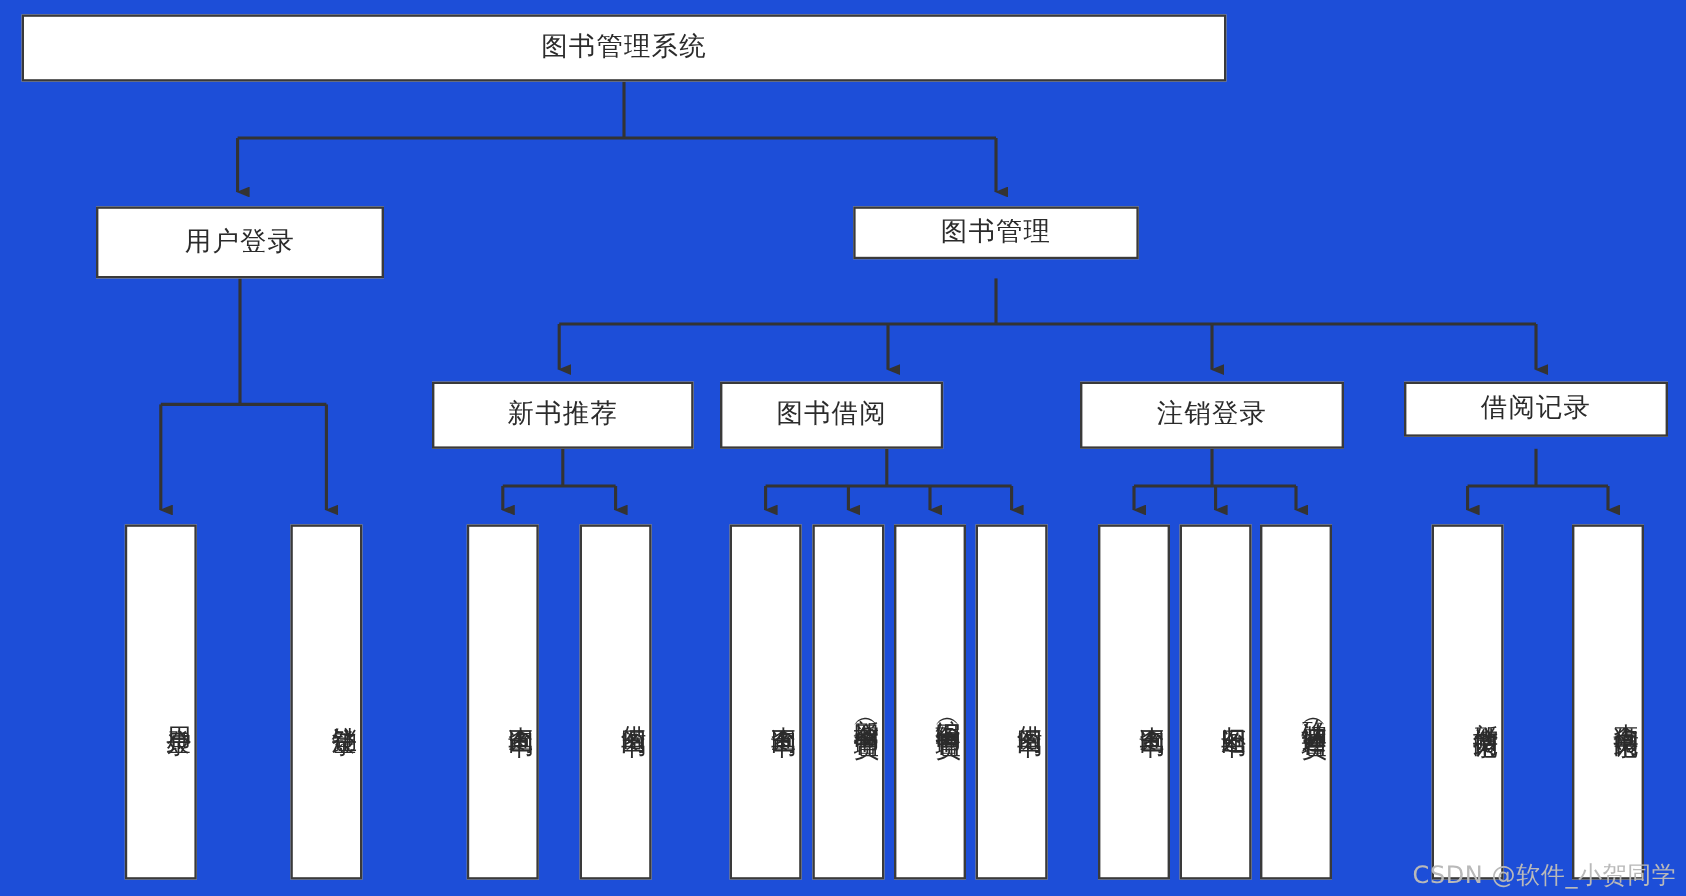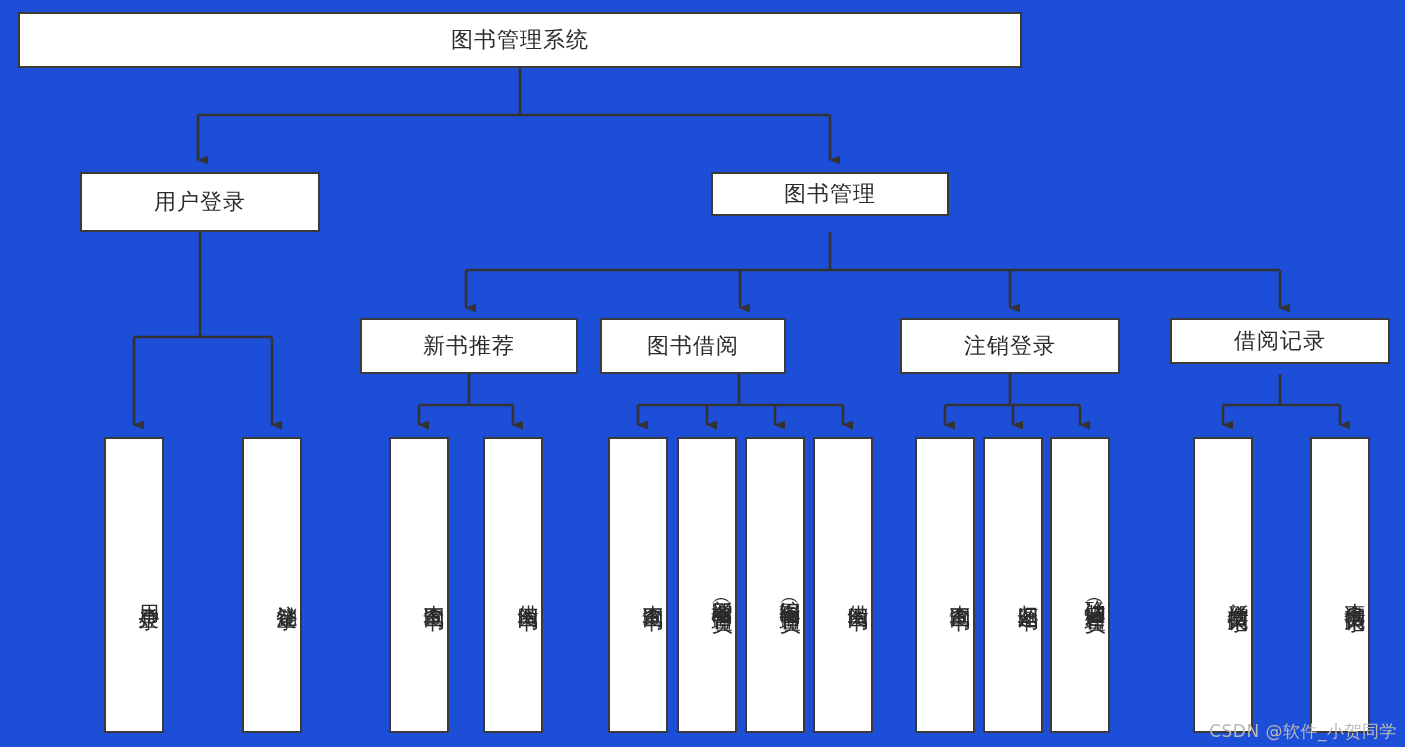--- a/index.html
+++ b/index.html
@@ -52,21 +52,21 @@
     justify-content: center;
     white-space: nowrap;
   }
   .node-label {
     display: block;
   }
   .watermark {
     position: absolute;
     right: 8px;
     bottom: 4px;
-    font-size: 17px;
+    font-size: 20px;
     color: #b9b9b9;
     letter-spacing: 0.5px;
     user-select: none;
     white-space: nowrap;
   }
 </style>
 </head>
 <body>
 
 <div id="diagram-root">

